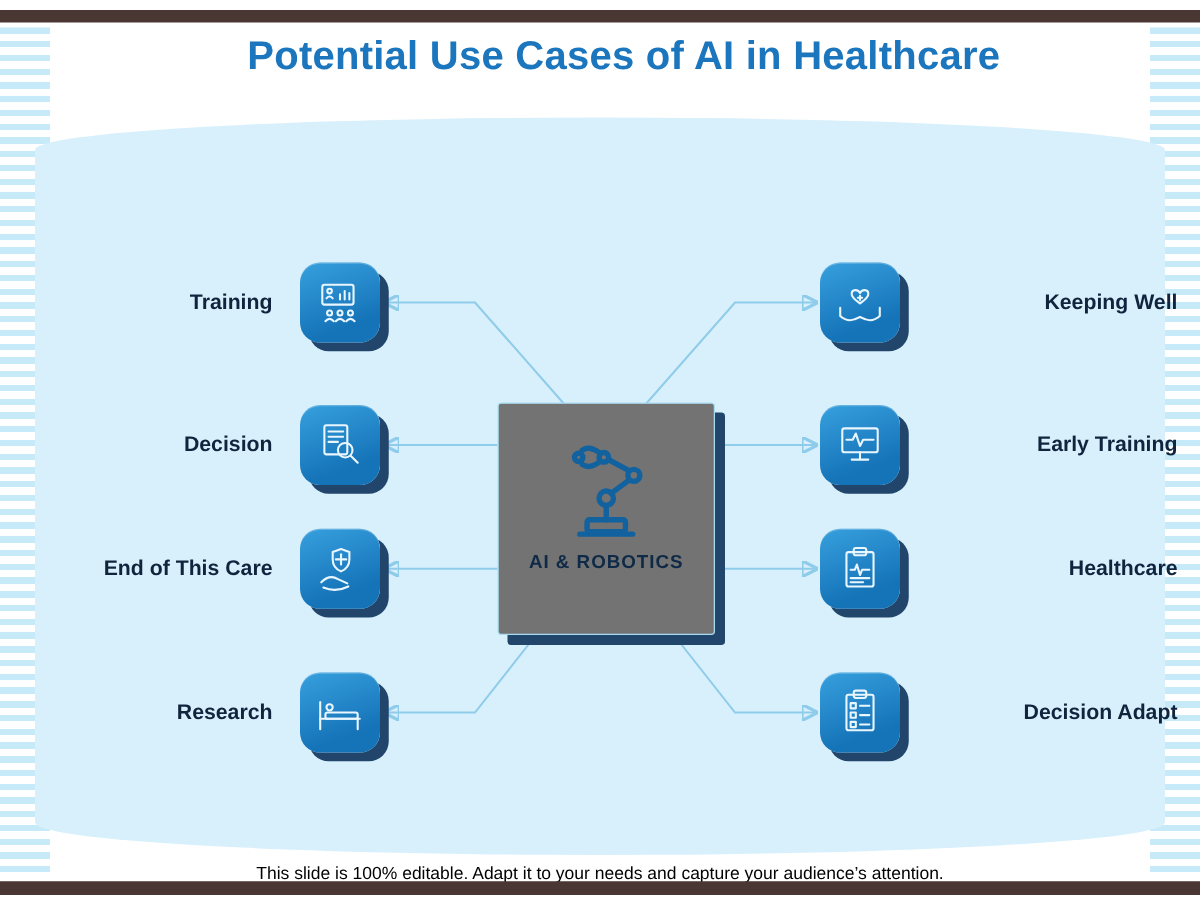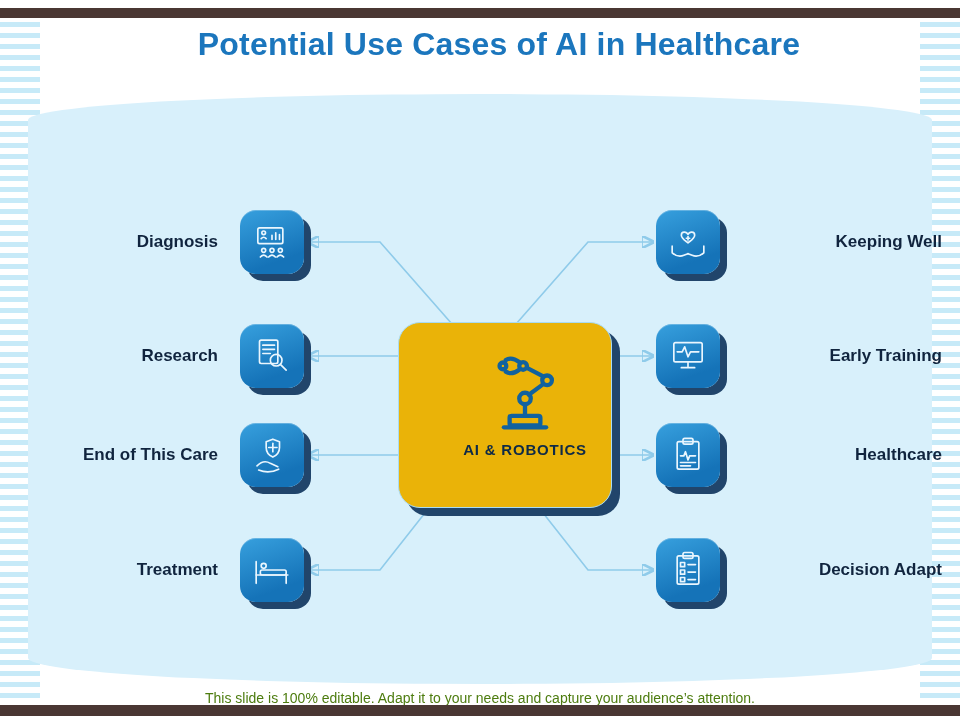--- a/index.html
+++ b/index.html
@@ -41,32 +41,32 @@
   .tile.colR{left:656px;}
   .r1{top:210px;} .r2{top:324px;} .r3{top:423px;} .r4{top:538px;}
   .label{
     position:absolute;font-size:17px;font-weight:bold;color:#10243e;line-height:20px;
   }
   .label.side-left{left:40px;width:178px;text-align:right;}
   .label.side-right{left:752px;width:190px;text-align:right;}
   .lr1{top:232px;} .lr2{top:346px;} .lr3{top:445px;} .lr4{top:560px;}
   .center-box{
     position:absolute;left:398px;top:322px;width:172px;height:184px;
-    background:#eab308;border:1px solid #a9dcf2;border-radius:22px;
+    background:#737373;border:1px solid #a9dcf2;border-radius:3px;
     box-shadow:8px 8px 0 #21456b;
-    display:flex;flex-direction:column;align-items:center;justify-content:flex-start;padding-left:40px;
+    display:flex;flex-direction:column;align-items:center;justify-content:flex-start;
   }
   .center-box svg{width:96px;height:96px;margin-top:16px;
     stroke:#11629f;stroke-width:4.5;fill:none;stroke-linecap:round;stroke-linejoin:round;}
   .center-label{
     margin-top:6px;font-size:15px;font-weight:bold;color:#0e2a47;letter-spacing:0.8px;
   }
   .footer{
     position:absolute;left:0;right:0;top:690px;text-align:center;
-    font-size:14px;color:#4d7c0f;
+    font-size:14px;color:#000000;
   }
 </style>
 </head>
 <body>
 
 <div>
 
   <div class="bar top"></div>
   <div class="stripes left"></div>
   <div class="stripes right"></div>
@@ -84,24 +84,24 @@
     <path d="M424 230 L352 148 L281 148" marker-end="url(#arr)"></path>
     <path d="M370 262 L281 262" marker-end="url(#arr)"></path>
     <path d="M370 361 L281 361" marker-end="url(#arr)"></path>
     <path d="M404 410 L352 476 L281 476" marker-end="url(#arr)"></path>
     <path d="M488 230 L560 148 L624 148" marker-end="url(#arr)"></path>
     <path d="M542 262 L624 262" marker-end="url(#arr)"></path>
     <path d="M542 361 L624 361" marker-end="url(#arr)"></path>
     <path d="M508 410 L560 476 L624 476" marker-end="url(#arr)"></path>
   </svg>
 
-  <div class="label side-left lr1">Diagnosis</div>
-  <div class="label side-left lr2">Research</div>
+  <div class="label side-left lr1">Training</div>
+  <div class="label side-left lr2">Decision</div>
   <div class="label side-left lr3">End of This Care</div>
-  <div class="label side-left lr4">Treatment</div>
+  <div class="label side-left lr4">Research</div>
 
   <div class="label side-right lr1">Keeping Well</div>
   <div class="label side-right lr2">Early Training</div>
   <div class="label side-right lr3">Healthcare</div>
   <div class="label side-right lr4">Decision Adapt</div>
 
   <div class="tile colL r1">
     <svg viewBox="0 0 48 48">
       <rect x="7" y="7" width="30" height="19" rx="2"></rect>
       <circle cx="14" cy="13" r="2.2"></circle>

